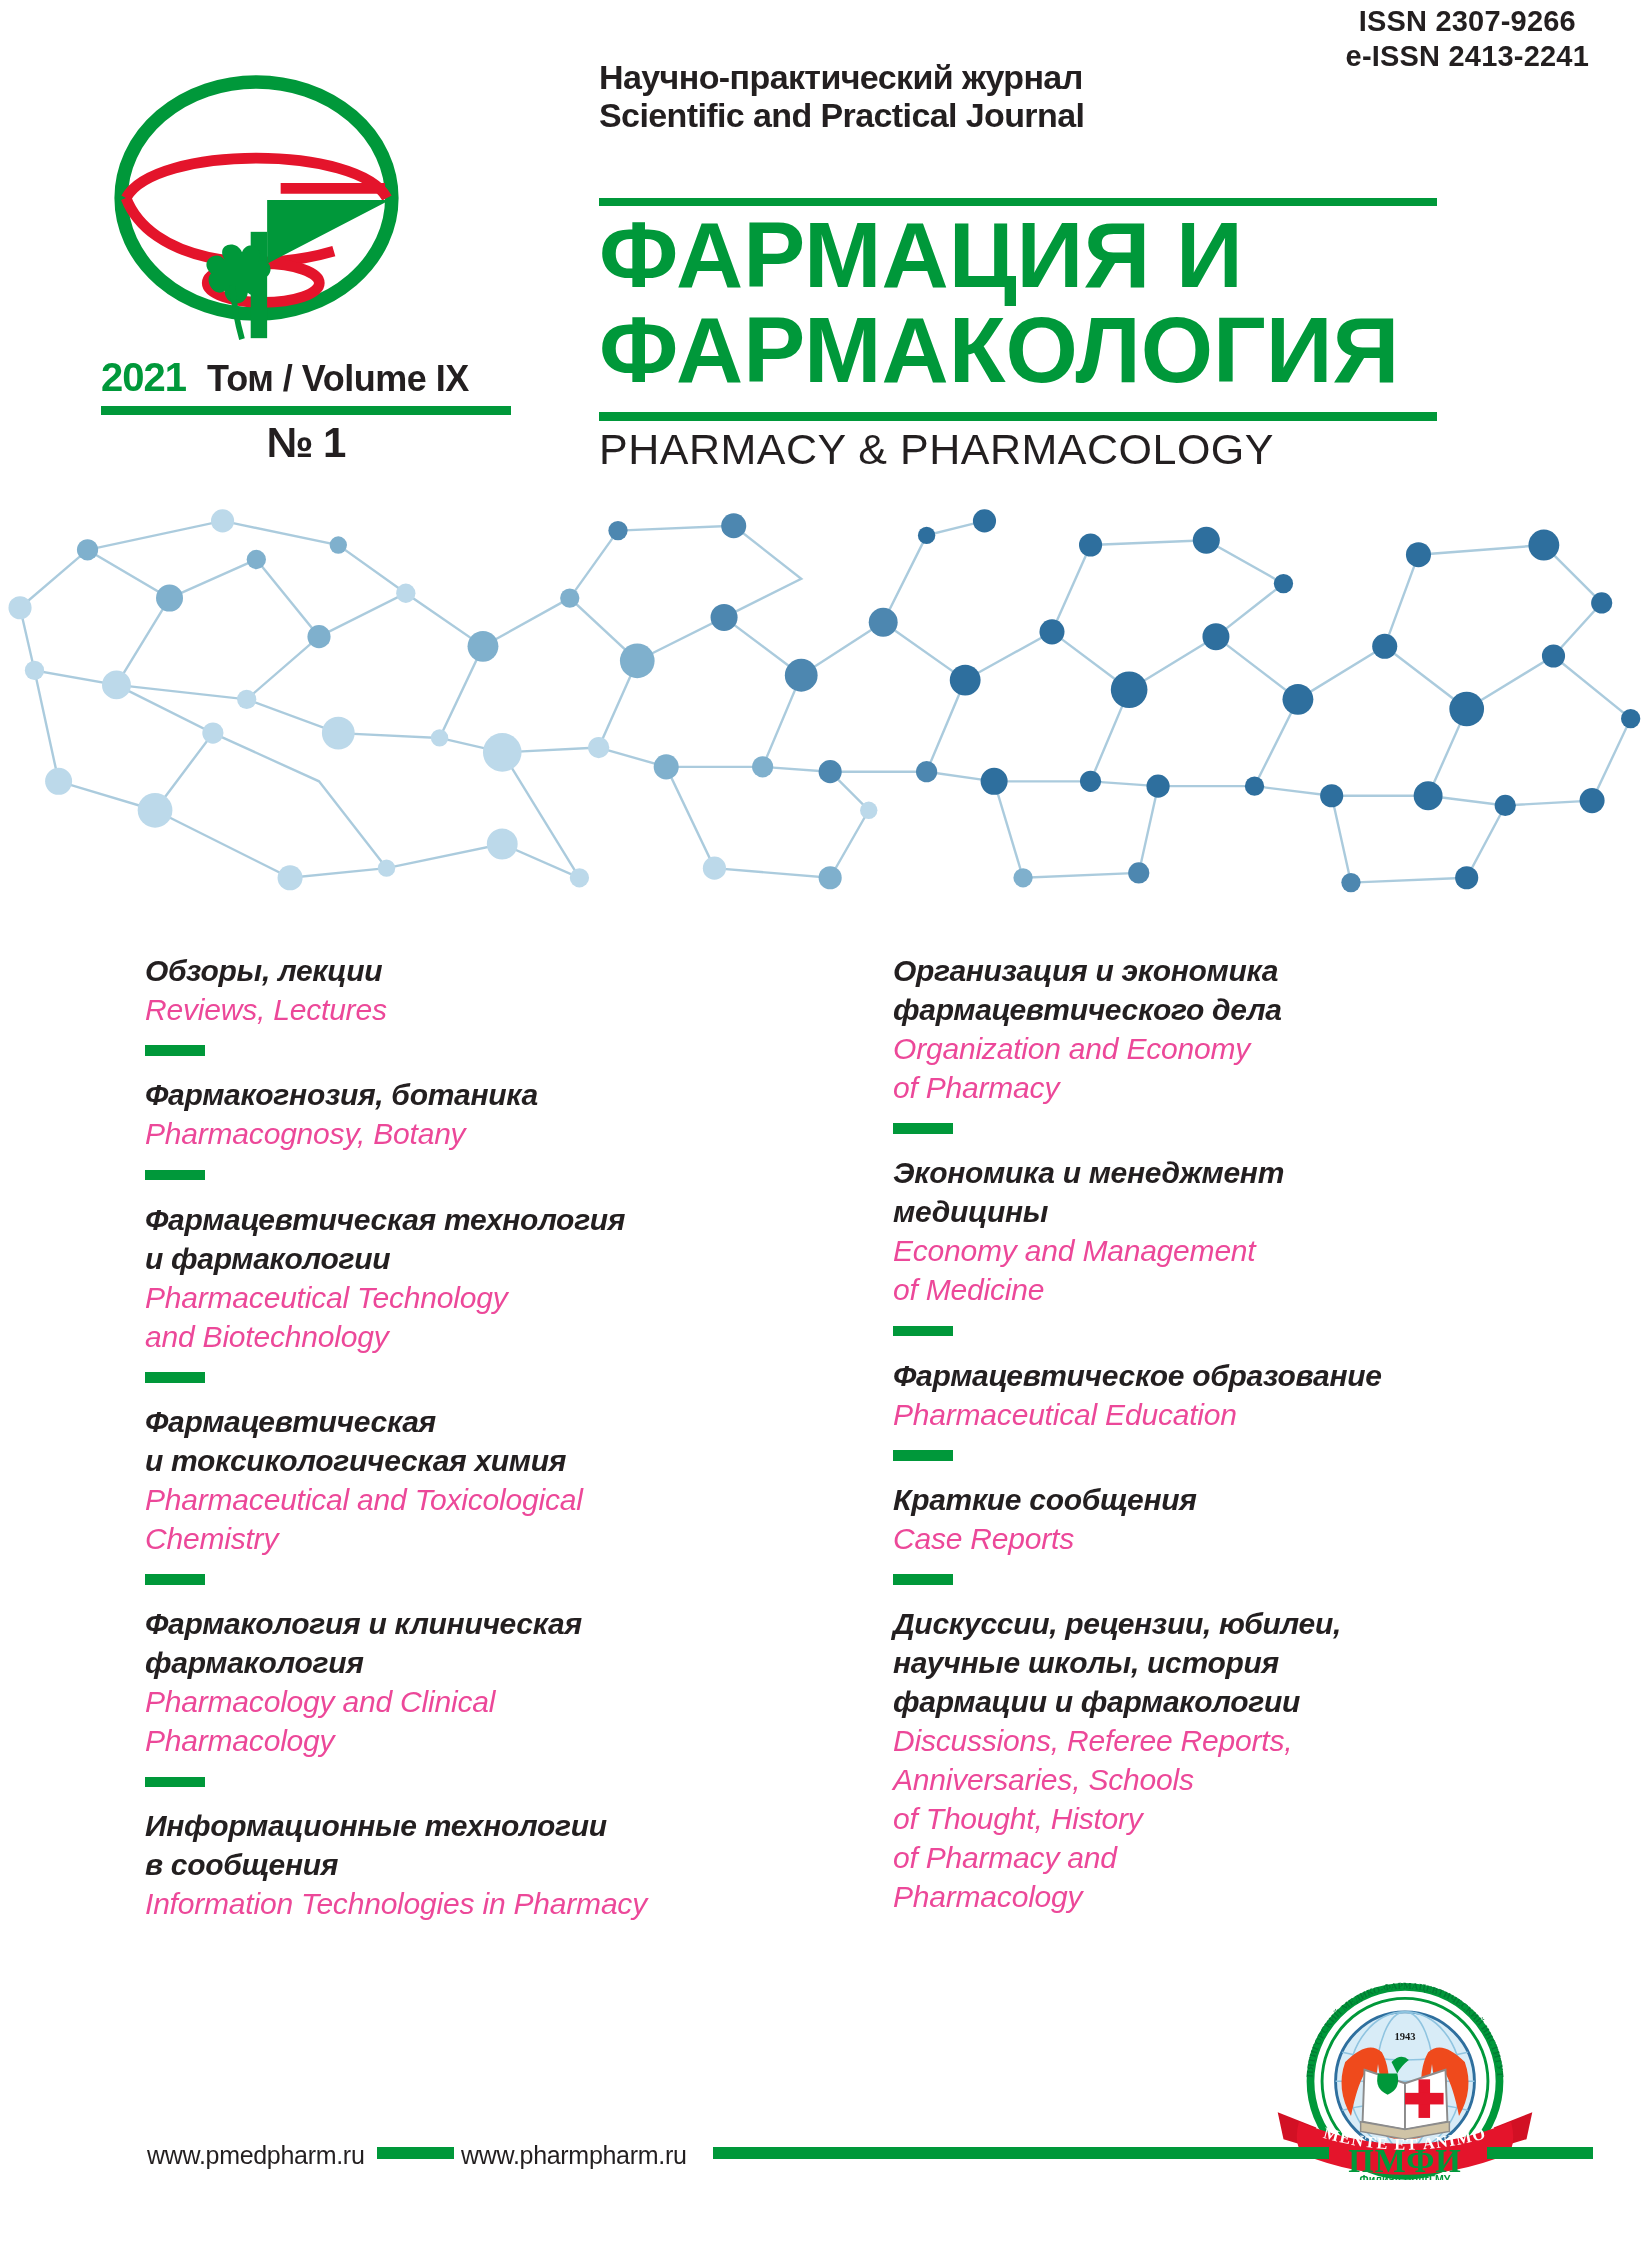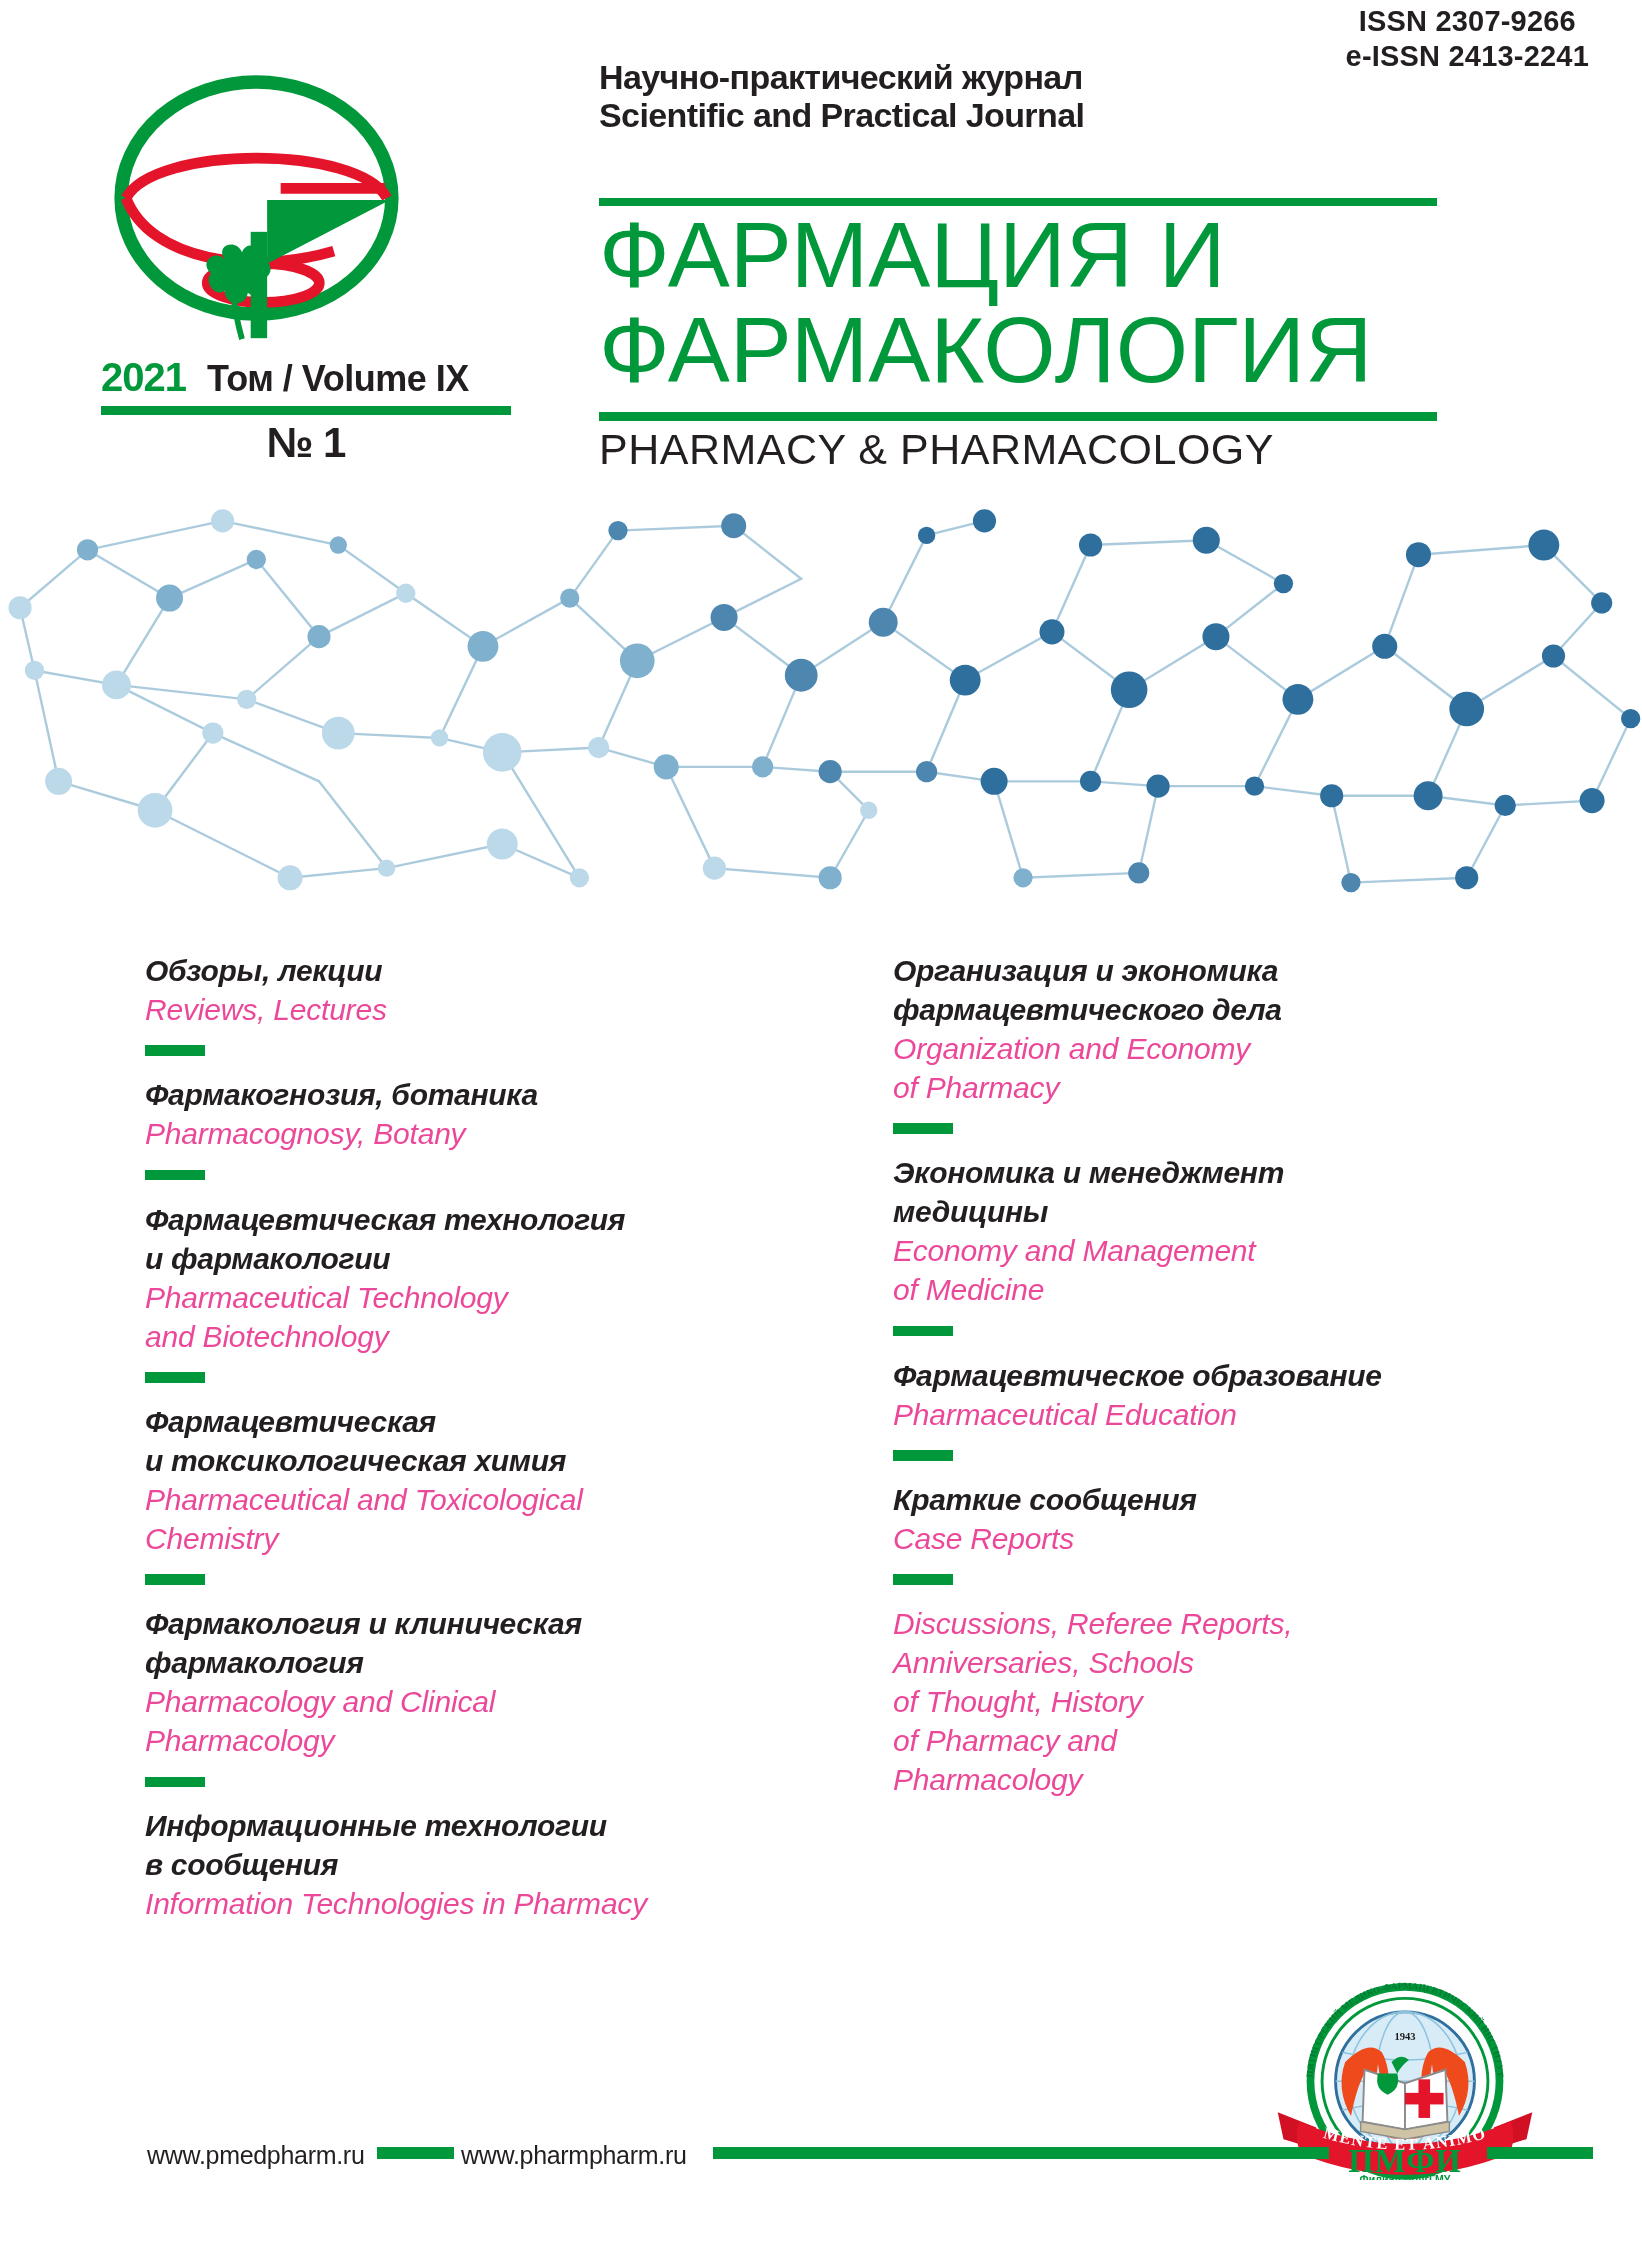--- a/index.html
+++ b/index.html
@@ -24,21 +24,21 @@
   .issue-rule{position:absolute;left:101px;top:406px;width:410px;height:8.7px;background:#00983a;}
   .issue-num{position:absolute;left:101px;top:419px;width:410px;text-align:center;
     font-weight:bold;font-size:42px;color:#231f20;letter-spacing:-1px;}
 
   .hdr-right{position:absolute;left:599px;top:58px;width:966px;}
   .jr-sub{font-weight:bold;font-size:34px;line-height:1.12;color:#231f20;letter-spacing:-0.6px;}
   .issn-box{position:absolute;right:53px;top:3.9px;text-align:center;
     font-weight:bold;font-size:29px;line-height:1.22;color:#231f20;letter-spacing:0.2px;}
   .title-rule{position:absolute;left:599px;top:198px;width:838px;height:7.7px;background:#00983a;}
   .title-main{position:absolute;left:599px;top:208px;width:975px;
-    font-weight:normal;font-size:93px;line-height:1.02;color:#00983a;letter-spacing:0px;}
+    font-weight:bold;font-size:93px;line-height:1.02;color:#00983a;letter-spacing:0px;}
   .title-main div{white-space:nowrap;}
   .title-rule2{position:absolute;left:599px;top:412px;width:838px;height:8.7px;background:#00983a;}
   .title-en{position:absolute;left:599px;top:425px;width:975px;
     font-size:43px;color:#231f20;letter-spacing:0.5px;white-space:nowrap;}
 
   
   .band{position:absolute;left:0;top:492px;width:1642px;height:434px;overflow:hidden;}
   .band svg{display:block;width:1642px;height:434px;}
 
   
@@ -313,20 +313,25 @@
         <div class="sec">
           <div class="ru">
             <div>Краткие сообщения</div>
           </div>
           <div class="en">
             <div>Case Reports</div>
           </div>
         </div>
         <div class="dash"></div>
         <div class="sec">
+          <div class="ru">
+            <div>Дискуссии, рецензии, юбилеи,</div>
+            <div>научные школы, история</div>
+            <div>фармации и фармакологии</div>
+          </div>
           <div class="en">
             <div>Discussions, Referee Reports,</div>
             <div>Anniversaries, Schools</div>
             <div>of Thought, History</div>
             <div>of Pharmacy and</div>
             <div>Pharmacology</div>
           </div>
         </div>
       </div>
   </div>

